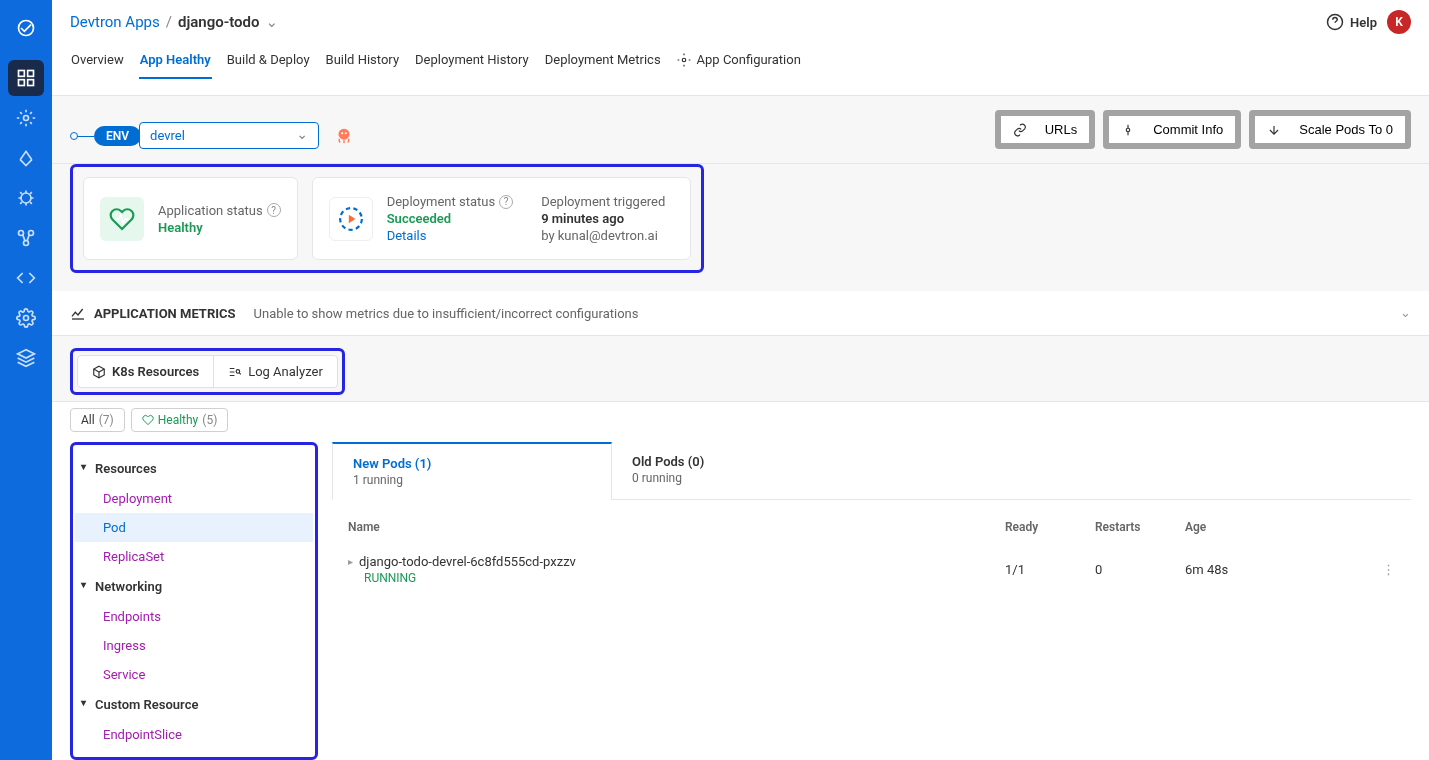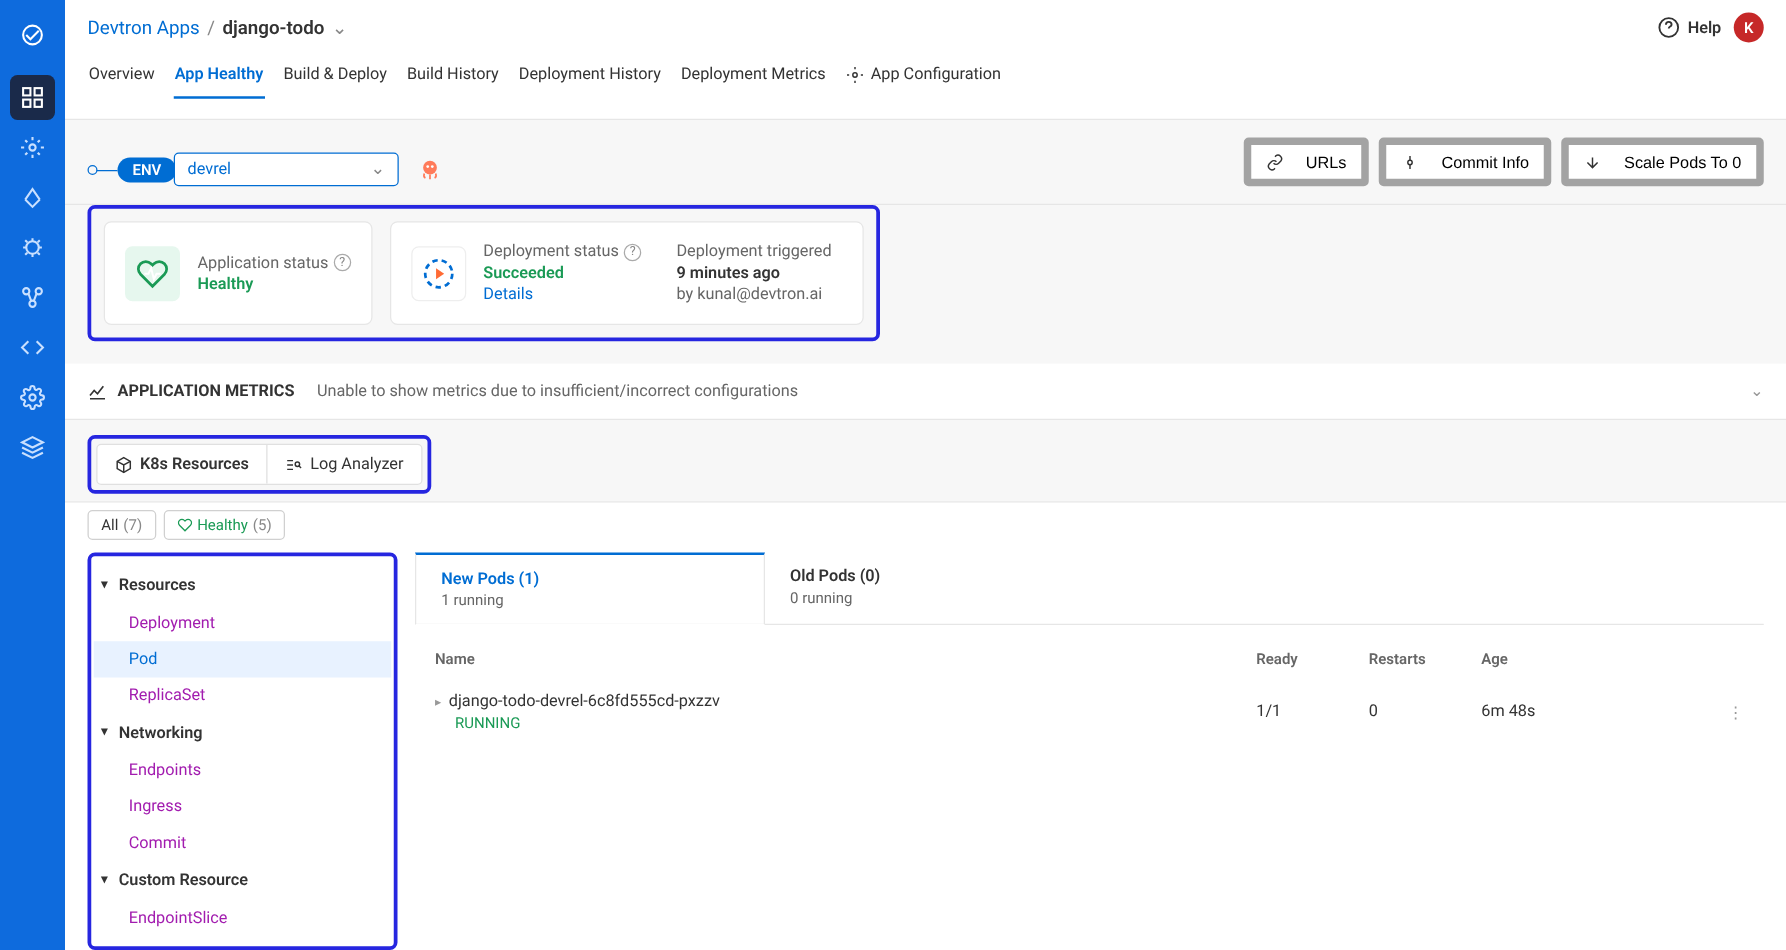--- a/index.html
+++ b/index.html
@@ -348,21 +348,21 @@
     <div class="resource-area">
       <div class="tree-highlight">
         <div class="tree">
           <div class="tree-group">Resources</div>
           <div class="tree-item">Deployment</div>
           <div class="tree-item active">Pod</div>
           <div class="tree-item">ReplicaSet</div>
           <div class="tree-group">Networking</div>
           <div class="tree-item">Endpoints</div>
           <div class="tree-item">Ingress</div>
-          <div class="tree-item">Commit</div>
+          <div class="tree-item">Service</div>
           <div class="tree-group">Custom Resource</div>
           <div class="tree-item">EndpointSlice</div>
         </div>
       </div>
 
       <div class="pods-pane">
         <div class="pods-tabs">
           <div class="pods-tab active">
             <div class="pt-title">New Pods (1)</div>
             <div class="pt-sub">1 running</div>

